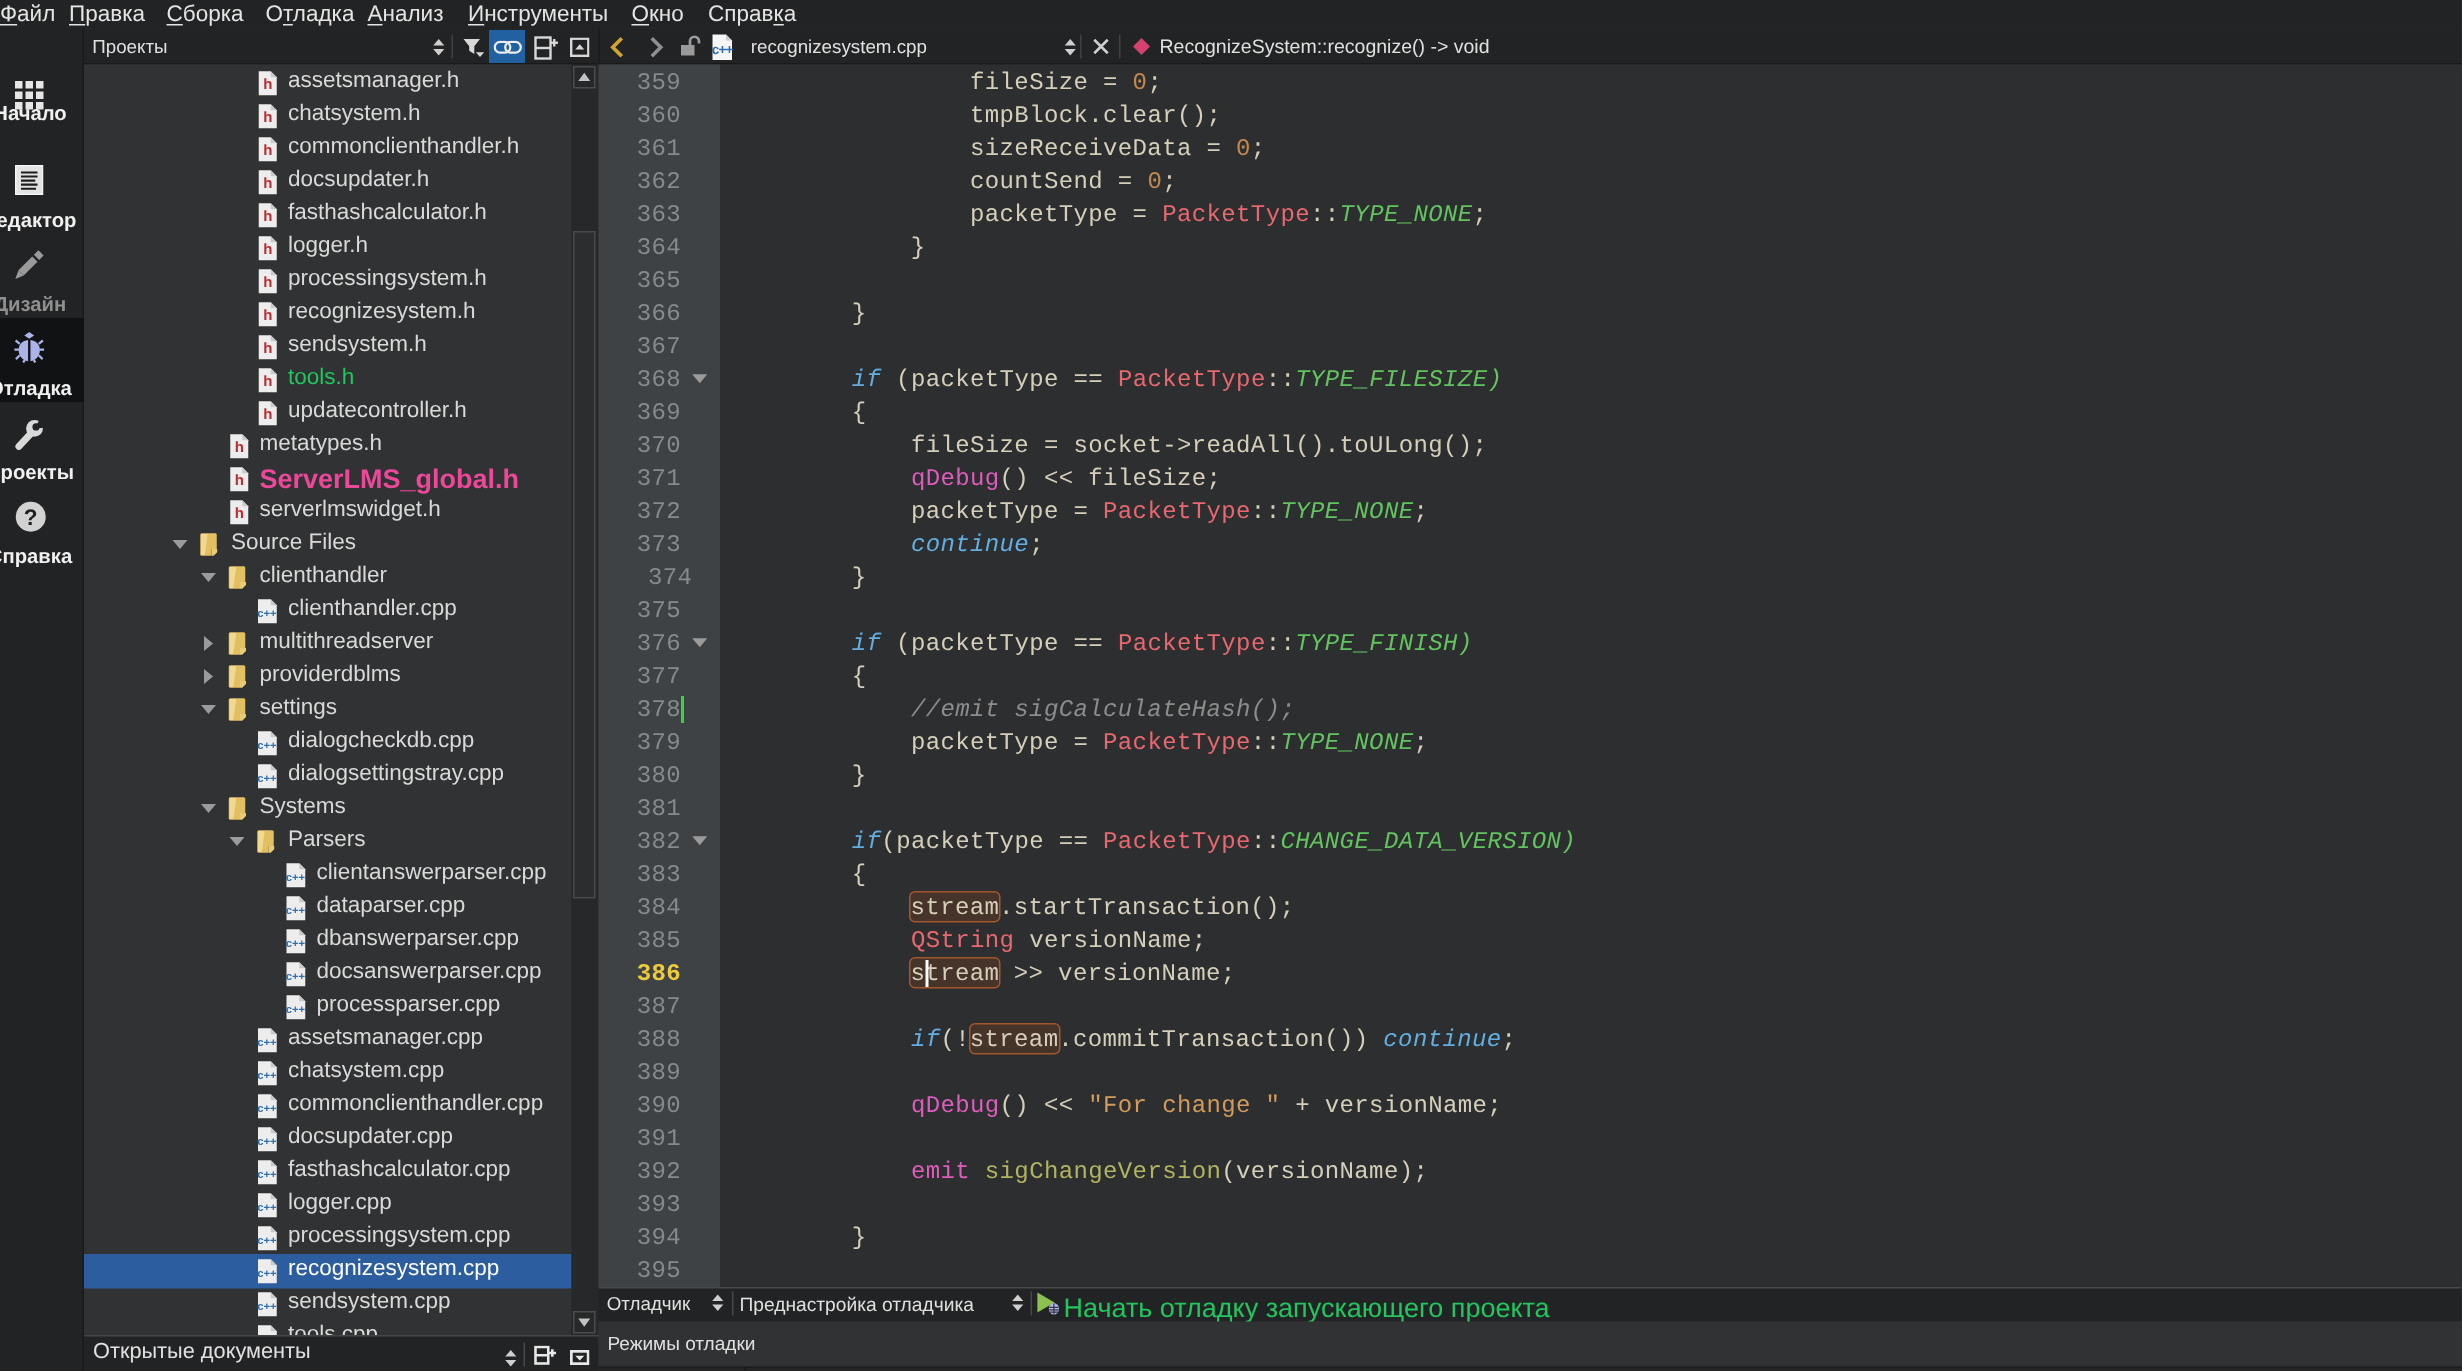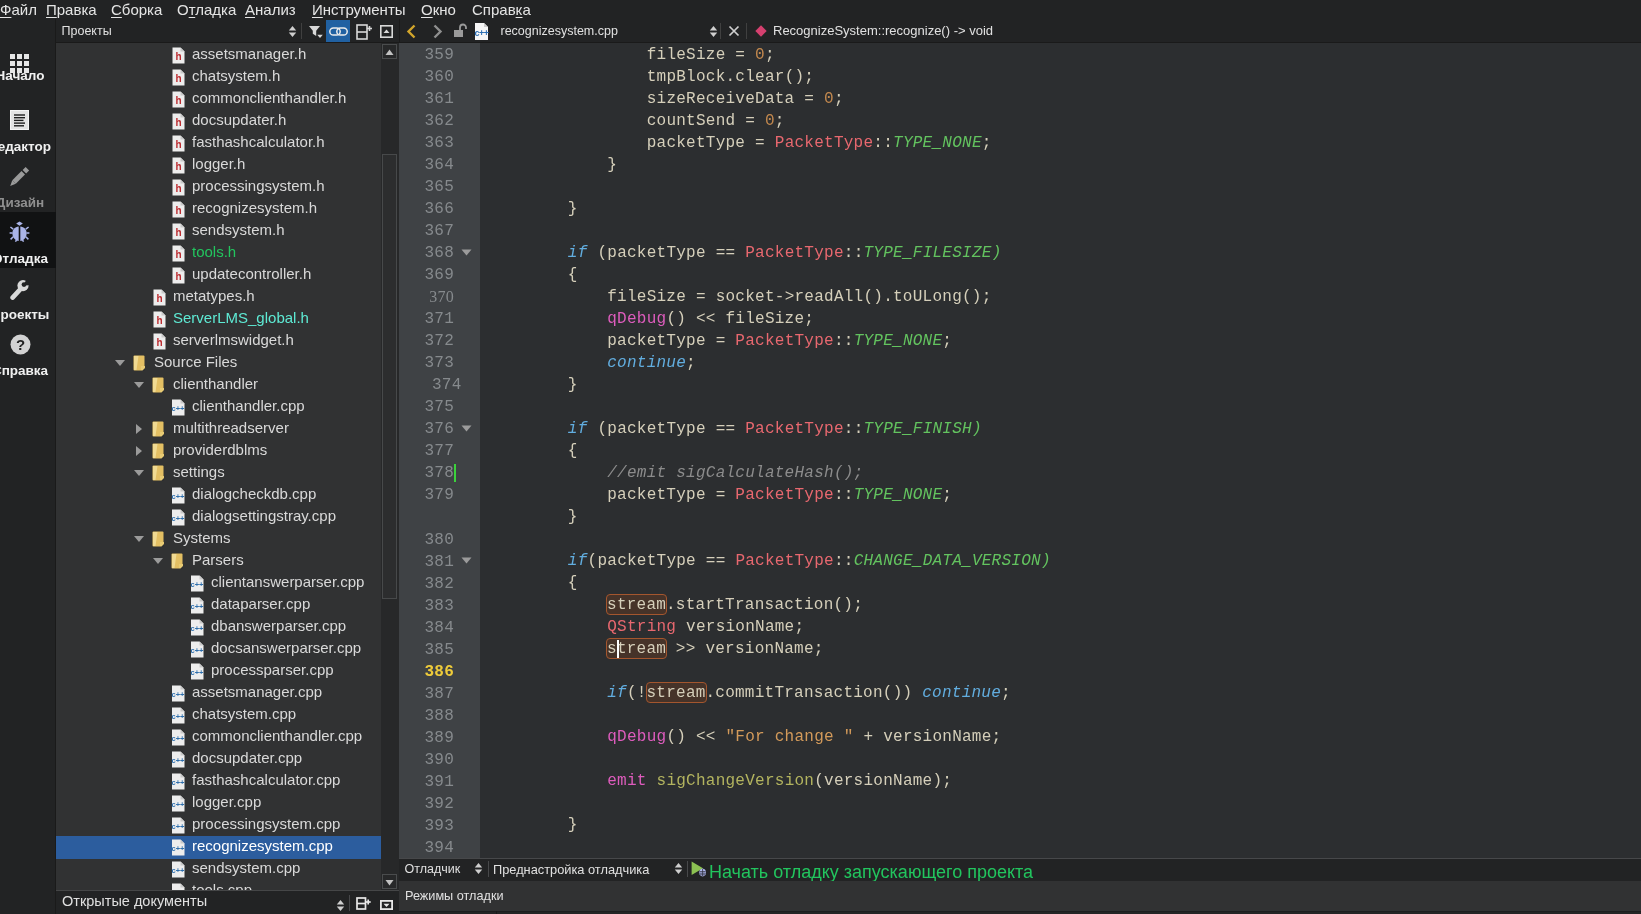--- a/index.html
+++ b/index.html
@@ -220,21 +220,21 @@
     <path d="M0.5 0.5 H8.5 L12.5 4.5 V16.5 H0.5 Z" fill="#ededed"></path>
     <path d="M8.5 0.5 L12.5 4.5 H8.5 Z" fill="#c9c9c9"></path>
     <text x="6.5" y="12.5" font-size="10" font-weight="bold" fill="#bb2b2f" text-anchor="middle" font-family="Liberation Sans">h</text>
   </svg>
 <div class="abs nw" style="left:173px;top:287px;font-size:15px;color:#d9d9d9;">metatypes.h</div>
 <svg class="abs" style="left:153px;top:310.5px" width="13" height="17" viewBox="0 0 13 17">
     <path d="M0.5 0.5 H8.5 L12.5 4.5 V16.5 H0.5 Z" fill="#ededed"></path>
     <path d="M8.5 0.5 L12.5 4.5 H8.5 Z" fill="#c9c9c9"></path>
     <text x="6.5" y="12.5" font-size="10" font-weight="bold" fill="#bb2b2f" text-anchor="middle" font-family="Liberation Sans">h</text>
   </svg>
-<div class="abs nw" style="left:173px;top:309px;font-size:15px;color:#5eead4;">ServerLMS_global.h</div>
+<div class="abs nw" style="left:173px;top:309px;font-size:18px;color:#ec4899;font-weight:bold;">ServerLMS_global.h</div>
 <svg class="abs" style="left:153px;top:332.5px" width="13" height="17" viewBox="0 0 13 17">
     <path d="M0.5 0.5 H8.5 L12.5 4.5 V16.5 H0.5 Z" fill="#ededed"></path>
     <path d="M8.5 0.5 L12.5 4.5 H8.5 Z" fill="#c9c9c9"></path>
     <text x="6.5" y="12.5" font-size="10" font-weight="bold" fill="#bb2b2f" text-anchor="middle" font-family="Liberation Sans">h</text>
   </svg>
 <div class="abs nw" style="left:173px;top:331px;font-size:15px;color:#d9d9d9;">serverlmswidget.h</div>
 <svg class="abs" style="left:114px;top:359px" width="12" height="8" viewBox="0 0 12 8">
     <path d="M1 1 H11 L6 7 Z" fill="#9b9b9b"></path>
   </svg>
 <svg class="abs" style="left:133px;top:355px" width="12" height="16" viewBox="0 0 12 16">
@@ -445,31 +445,31 @@
     <div style="height:22px;line-height:22px;">360</div>
     <div style="height:22px;line-height:22px;">361</div>
     <div style="height:22px;line-height:22px;">362</div>
     <div style="height:22px;line-height:22px;">363</div>
     <div style="height:22px;line-height:22px;">364</div>
     <div style="height:22px;line-height:22px;">365</div>
     <div style="height:22px;line-height:22px;">366</div>
     <div style="height:22px;line-height:22px;">367</div>
     <div style="height:22px;line-height:22px;">368</div>
     <div style="height:22px;line-height:22px;">369</div>
-    <div style="height:22px;line-height:22px;font-family:Liberation Serif, serif;">370</div>
+    <div style="height:22px;line-height:22px;">370</div>
     <div style="height:22px;line-height:22px;">371</div>
     <div style="height:22px;line-height:22px;">372</div>
     <div style="height:22px;line-height:22px;">373</div>
     <div style="height:22px;line-height:22px;padding-left:33px;">374</div>
     <div style="height:22px;line-height:22px;">375</div>
     <div style="height:22px;line-height:22px;">376</div>
     <div style="height:22px;line-height:22px;">377</div>
     <div style="height:22px;line-height:22px;">378</div>
     <div style="height:22px;line-height:22px;">379</div>
-    <div style="height:22px;line-height:22px;margin-top:23px;">380</div>
+    <div style="height:22px;line-height:22px;">380</div>
     <div style="height:22px;line-height:22px;">381</div>
     <div style="height:22px;line-height:22px;">382</div>
     <div style="height:22px;line-height:22px;">383</div>
     <div style="height:22px;line-height:22px;">384</div>
     <div style="height:22px;line-height:22px;">385</div>
     <div style="height:22px;line-height:22px; color:#eecb3a;font-weight:bold;">386</div>
     <div style="height:22px;line-height:22px;">387</div>
     <div style="height:22px;line-height:22px;">388</div>
     <div style="height:22px;line-height:22px;">389</div>
     <div style="height:22px;line-height:22px;">390</div>

